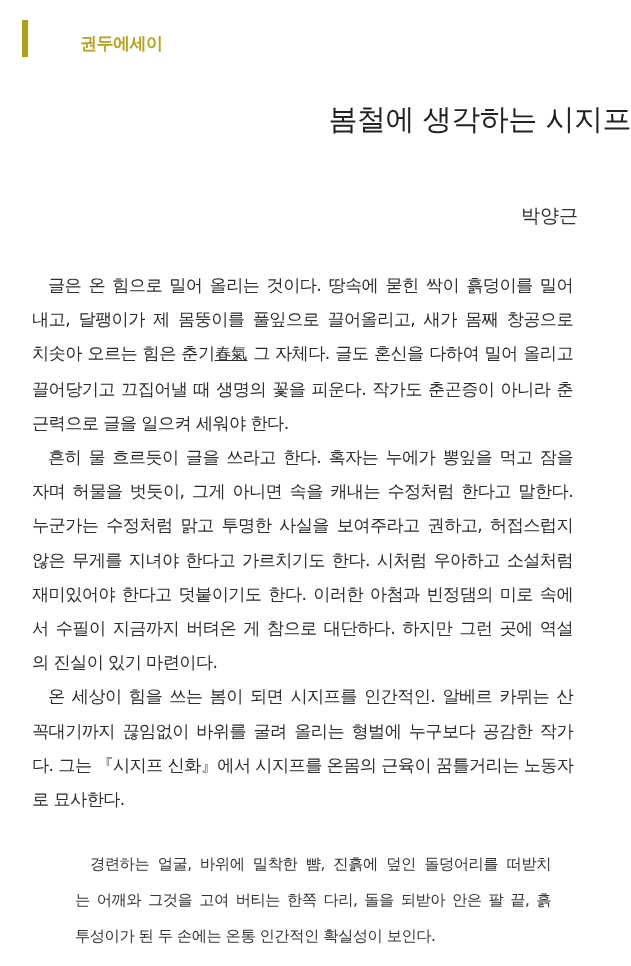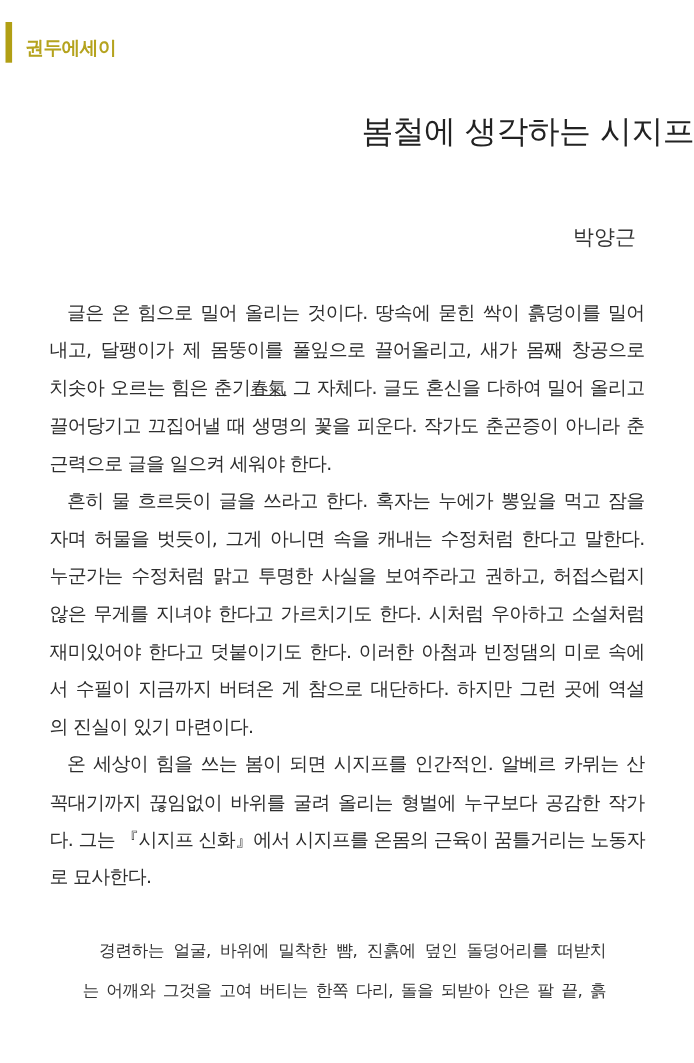--- a/index.html
+++ b/index.html
@@ -1,22 +1,22 @@
 <!DOCTYPE html>
 <html><head>
   <meta charset="utf-8">
   <style>
     html, body { margin: 0; padding: 0; background: #ffffff; }
     body { width: 631px; height: 966px; overflow: hidden; position: relative; font-family: "DejaVu Serif", "Liberation Serif", serif; color: #2b2b2b; }
-    .section-tag { position: absolute; left: 5px; top: 20px; height: 37px; display: flex; align-items: center; }
+    .section-tag { position: absolute; left: 22px; top: 20px; height: 37px; display: flex; align-items: center; gap: 40px; }
     .tag-bar { width: 6px; height: 37px; background: #b19f14; margin-right: 12px; }
     .tag-label { font-family: "DejaVu Sans", "Liberation Sans", sans-serif; font-weight: bold; font-size: 17px; color: #b5a31e; letter-spacing: -0.5px; position: relative; top: 5px; }
     .title { position: absolute; left: 0; right: 0; top: 100px; text-align: right; font-family: "DejaVu Sans", "Liberation Sans", sans-serif; font-size: 29px; color: #222; letter-spacing: -0.5px; }
     .author { position: absolute; right: 53px; top: 203px; font-family: "DejaVu Sans", "Liberation Sans", sans-serif; font-size: 19px; color: #333; }
-    .body { position: absolute; left: 45px; width: 541px; top: 268px; font-family: "DejaVu Sans", "Liberation Sans", sans-serif; font-size: 17.2px; line-height: 34.2px; color: #2d2d2d; letter-spacing: -0.6px; word-spacing: 0px; }
+    .body { position: absolute; left: 32px; width: 541px; top: 268px; font-family: "DejaVu Sans", "Liberation Sans", sans-serif; font-size: 17.2px; line-height: 34.2px; color: #2d2d2d; letter-spacing: -0.6px; word-spacing: 0px; }
     .para { margin: 0; text-indent: 16px; text-align: justify; }
     .line { display: block; white-space: nowrap; text-align-last: justify; text-align: justify; }
     .line.last { text-align-last: left; }
     .para .line:first-child { padding-left: 16px; }
     .han { font-size: 16px; text-decoration: underline; }
     .quote { position: absolute; left: 75px; width: 476px; top: 846px; font-family: "DejaVu Sans", "Liberation Sans", sans-serif; font-size: 15.3px; line-height: 36px; color: #333; letter-spacing: -0.5px; }
     .quote .line:first-child { padding-left: 15px; }
   </style>
 </head>
 <body>
@@ -51,13 +51,14 @@
     <span class="line">온 세상이 힘을 쓰는 봄이 되면 시지프를 인간적인. 알베르 카뮈는 산</span>
     <span class="line">꼭대기까지 끊임없이 바위를 굴려 올리는 형벌에 누구보다 공감한 작가</span>
     <span class="line">다. 그는 『시지프 신화』에서 시지프를 온몸의 근육이 꿈틀거리는 노동자</span>
     <span class="line last">로 묘사한다.</span>
   </p>
 </div>
 
 <div class="quote">
   <span class="line">경련하는 얼굴, 바위에 밀착한 뺨, 진흙에 덮인 돌덩어리를 떠받치</span>
   <span class="line">는 어깨와 그것을 고여 버티는 한쪽 다리, 돌을 되받아 안은 팔 끝, 흙</span>
+  <span class="line last">투성이가 된 두 손에는 온통 인간적인 확실성이 보인다.</span>
 </div>
 
 </body></html>

